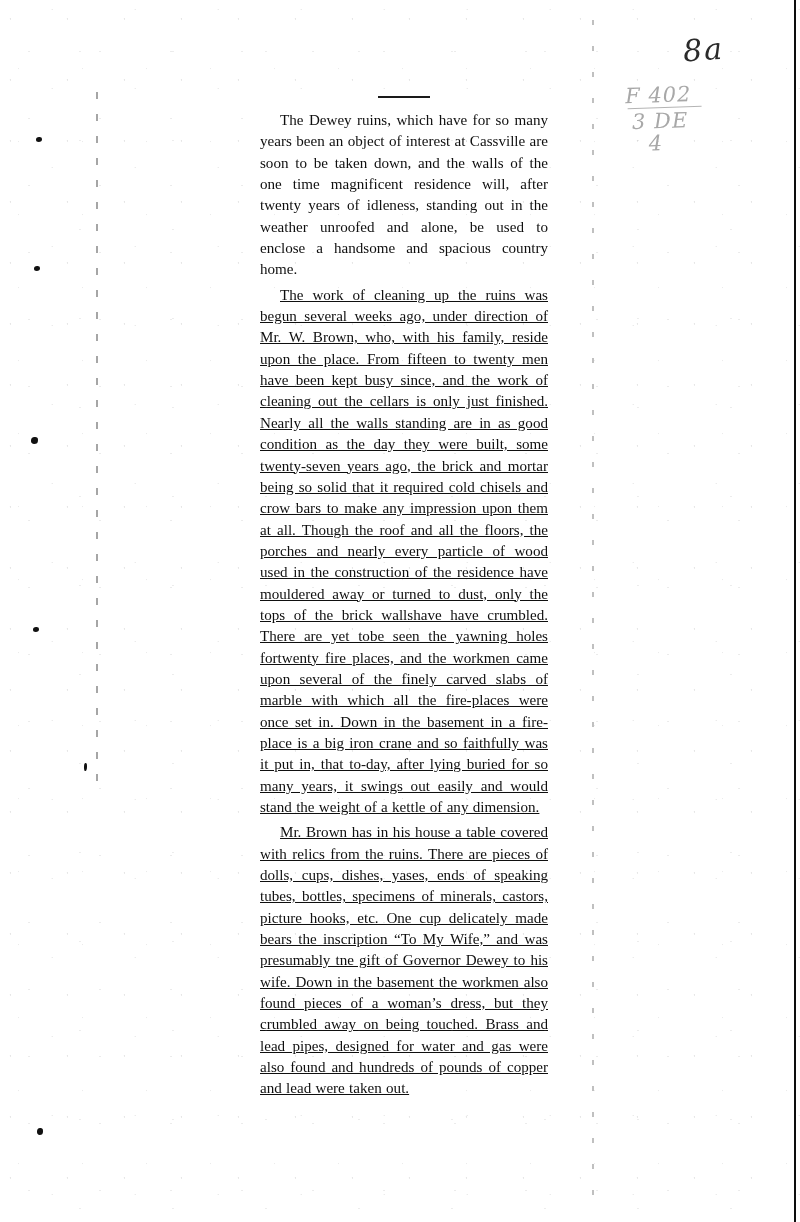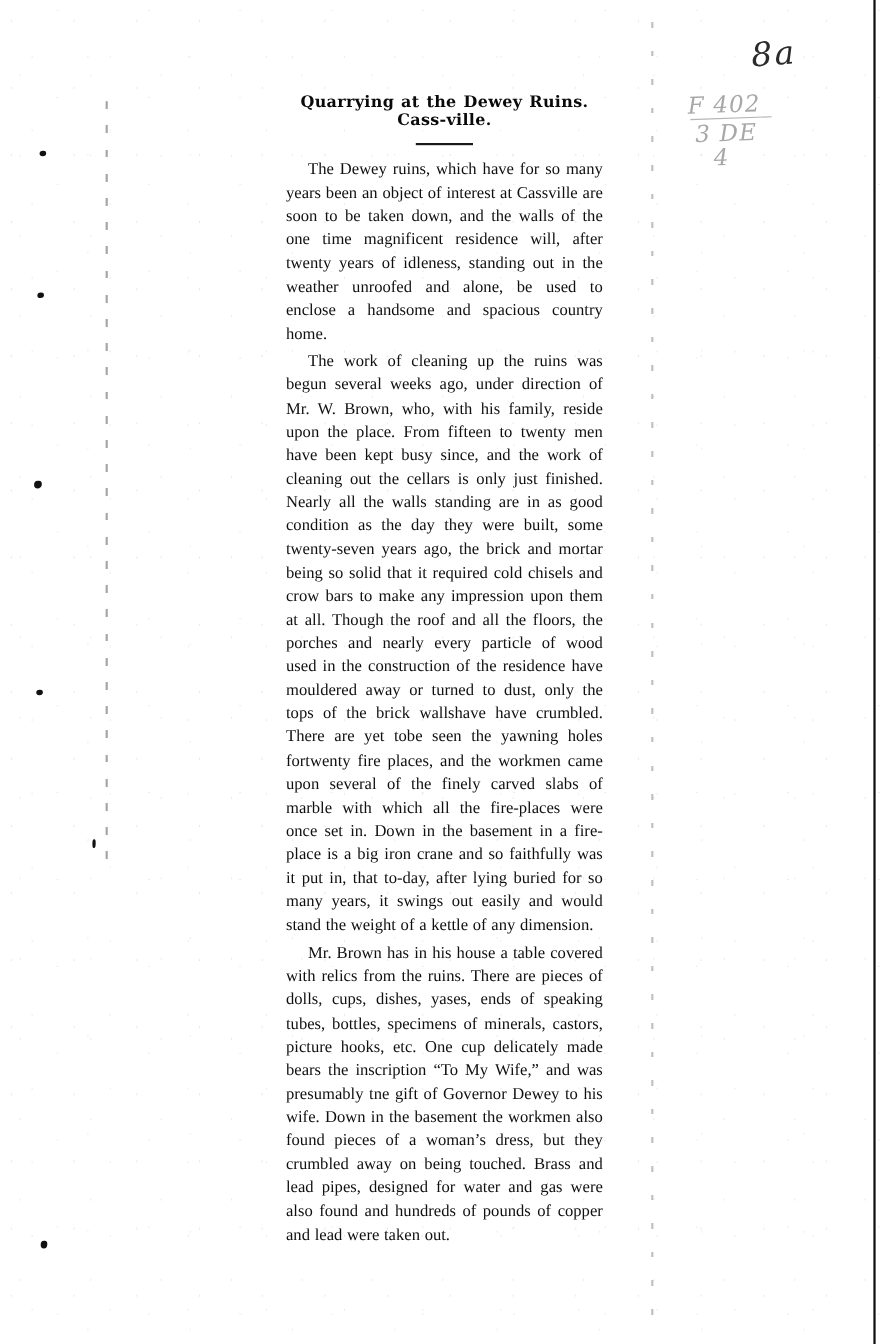--- a/index.html
+++ b/index.html
@@ -126,20 +126,21 @@
     font-family: "Liberation Serif", serif;
     font-size: 15.1px;
     line-height: 21.35px;
     color: #0f0f0f;
     text-align: justify;
     text-indent: 20px;
     word-spacing: 0.5px;
   }
   .article-paragraph + .article-paragraph {
     margin-top: 0;
+    text-decoration: underline;
   }
 
   
   .noise {
     position: absolute;
     inset: 0;
     pointer-events: none;
     opacity: 0.5;
     background-image:
       radial-gradient(circle at 18% 31%, rgba(120,120,120,0.35) 0.6px, transparent 0.9px),
@@ -169,21 +170,20 @@
   <div class="handwriting hw-folio">8a</div>
 
   <div class="handwriting hw-catalog">
     <span>F 402</span>
     <span class="hw-rule"></span>
     <span class="hw-line-2">3 DE</span>
     <span class="hw-line-3">4</span>
   </div>
 
   <div class="clipping">
-    <h1 class="headline">Quarrying at the Dewey Ruins. Cass-ville.</h1>
     <div class="divider-rule"></div>
     <p class="article-paragraph">The Dewey ruins, which have for so many years been an object of interest at Cassville are soon to be taken down, and the walls of the one time magnificent residence will, after twenty years of idleness, standing out in the weather unroofed and alone, be used to enclose a handsome and spacious country home.</p>
     <p class="article-paragraph">The work of cleaning up the ruins was begun several weeks ago, under direction of Mr. W. Brown, who, with his family, reside upon the place. From fifteen to twenty men have been kept busy since, and the work of cleaning out the cellars is only just finished. Nearly all the walls standing are in as good condition as the day they were built, some twenty-seven years ago, the brick and mortar being so solid that it required cold chisels and crow bars to make any impression upon them at all. Though the roof and all the floors, the porches and nearly every particle of wood used in the construction of the residence have mouldered away or turned to dust, only the tops of the brick wallshave have crumbled. There are yet tobe seen the yawning holes fortwenty fire places, and the workmen came upon several of the finely carved slabs of marble with which all the fire-places were once set in. Down in the basement in a fire-place is a big iron crane and so faithfully was it put in, that to-day, after lying buried for so many years, it swings out easily and would stand the weight of a kettle of any dimension.</p>
     <p class="article-paragraph">Mr. Brown has in his house a table covered with relics from the ruins. There are pieces of dolls, cups, dishes, yases, ends of speaking tubes, bottles, specimens of minerals, castors, picture hooks, etc. One cup delicately made bears the inscription “To My Wife,” and was presumably tne gift of Governor Dewey to his wife. Down in the basement the workmen also found pieces of a woman’s dress, but they crumbled away on being touched. Brass and lead pipes, designed for water and gas were also found and hundreds of pounds of copper and lead were taken out.</p>
   </div>
 
   <div class="noise"></div>
 </div>
 
 </body></html>

